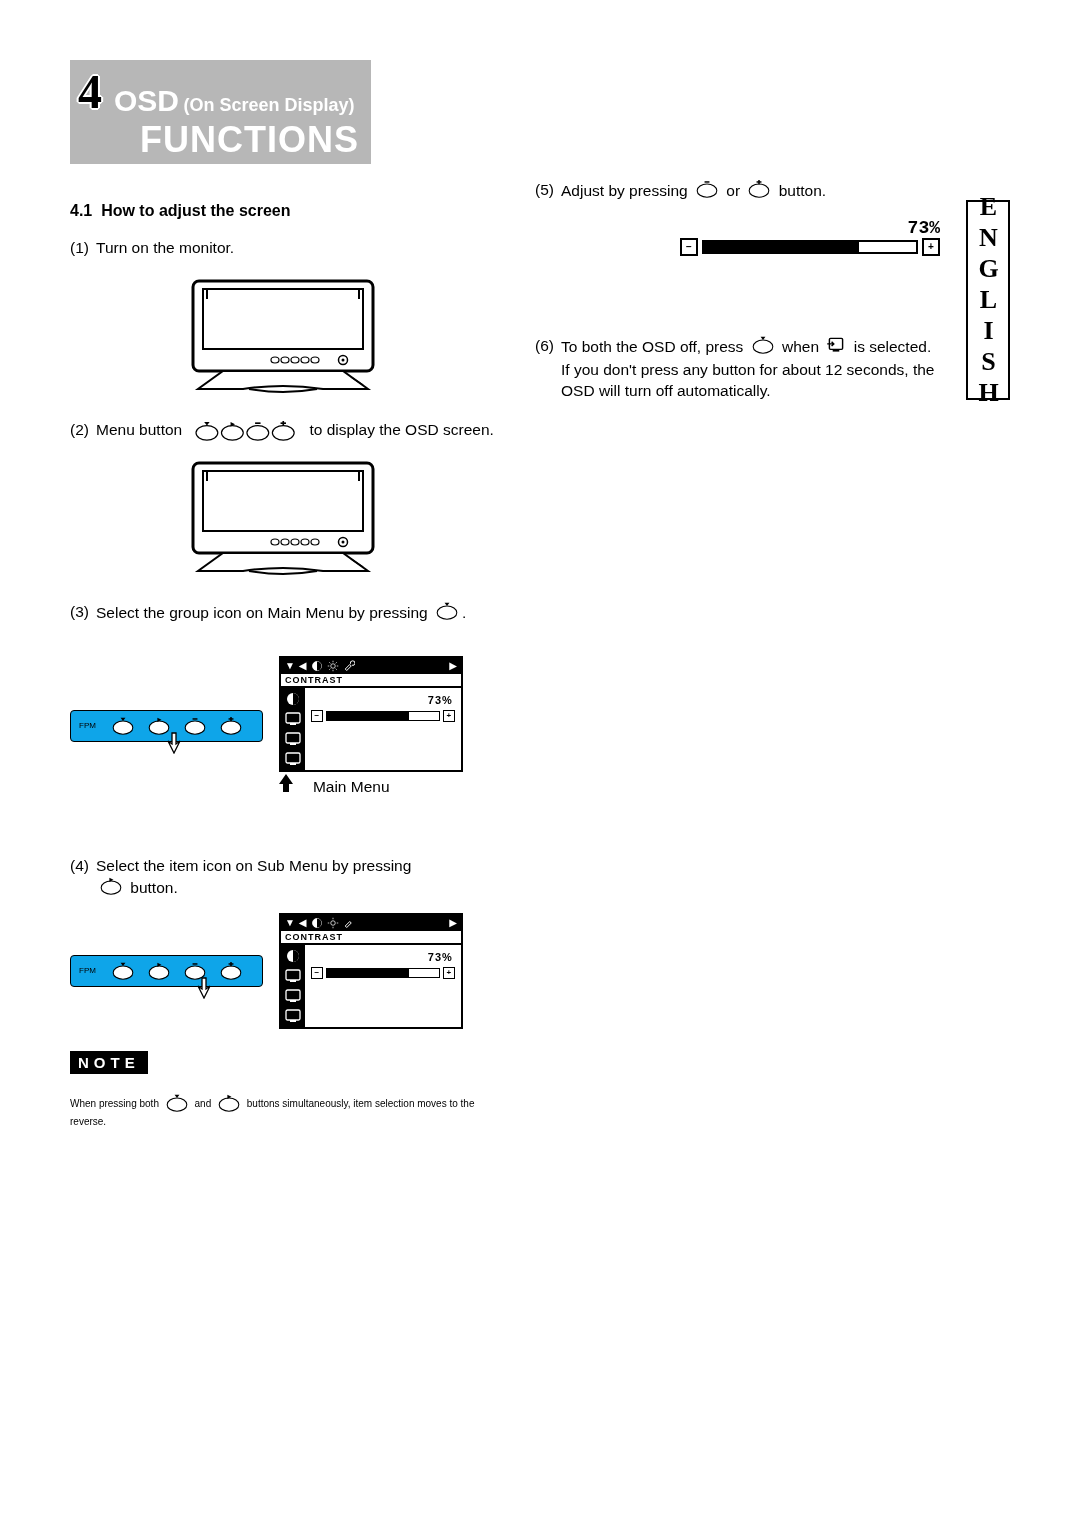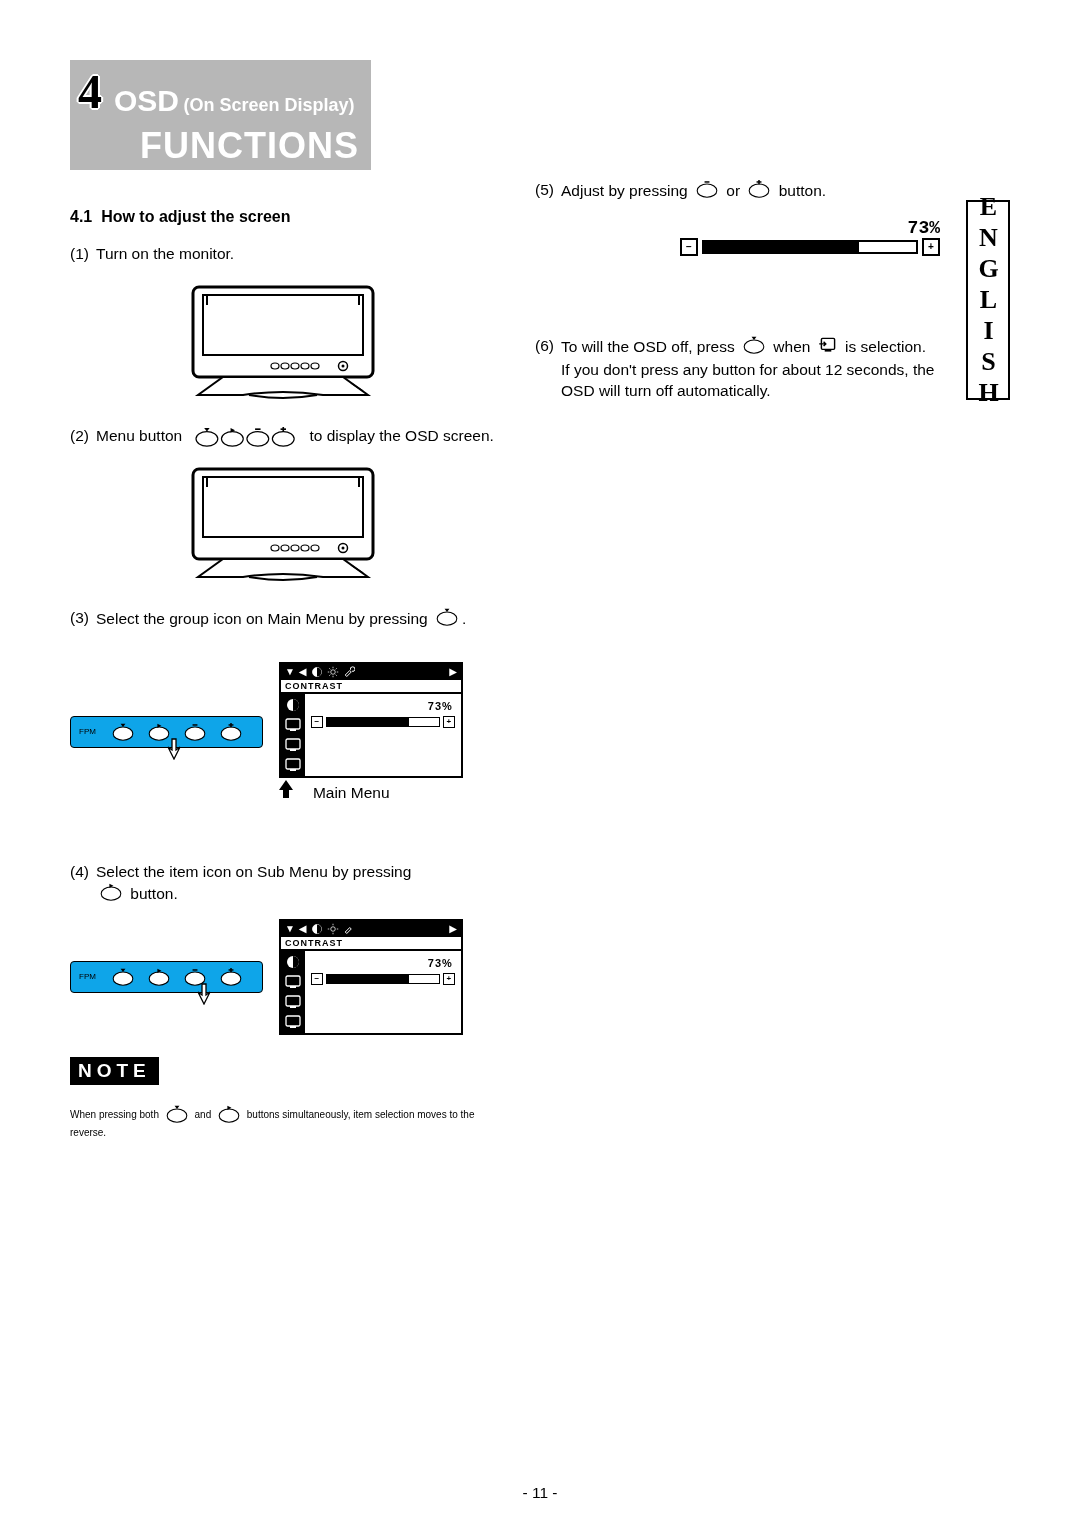--- a/index.html
+++ b/index.html
@@ -9,31 +9,31 @@
   .columns{display:flex;gap:40px;}
   .col{flex:1;min-width:0;}
   .title-box{background:#b7b7b7;display:inline-block;padding:8px 12px 6px 8px;margin-bottom:22px;}
   .title-line{display:flex;align-items:flex-end;gap:12px;}
   .chap-num{font-family:Georgia,'Times New Roman',serif;font-size:48px;font-weight:bold;line-height:1;color:#000;text-shadow:
     -1px -1px 0 #fff, 1px -1px 0 #fff, -1px 1px 0 #fff, 1px 1px 0 #fff,
     -2px 0 0 #fff, 2px 0 0 #fff, 0 -2px 0 #fff, 0 2px 0 #fff;}
   .title-text{color:#fff;font-weight:bold;}
   .title-main{font-size:30px;line-height:1;}
   .title-sub{font-size:18px;}
-  .title-funcs{color:#fff;font-weight:bold;font-size:36px;line-height:1;margin-top:12px;letter-spacing:1px;margin-left:62px;text-align:center;}
+  .title-funcs{color:#fff;font-weight:bold;font-size:36px;line-height:1;margin-top:6px;letter-spacing:1px;margin-left:62px;text-align:center;}
   .sec-head{font-weight:bold;font-size:16px;margin:16px 0 4px 0;}
   .body{font-size:15.5px;line-height:1.35;}
   .step{font-size:15.5px;line-height:1.35;margin-top:18px;display:flex;}
   .step .num{width:26px;flex:0 0 26px;}
   .step .txt{flex:1;}
   .inline-btn{display:inline-block;vertical-align:middle;margin:0 2px;}
   .btn-svg{width:26px;height:18px;}
   .btn-row-svg{width:110px;height:20px;vertical-align:middle;}
   .monitor-fig{text-align:center;margin-top:14px;}
-  .note-badge{display:inline-block;background:#000;color:#fff;font-weight:bold;font-size:19px;letter-spacing:5px;padding:3px 8px;margin-top:22px;}
+  .note-badge{display:inline-block;background:#000;color:#fff;font-weight:bold;font-size:15px;letter-spacing:5px;padding:3px 8px;margin-top:22px;}
   .note-body{font-size:10px;line-height:1.35;margin-top:20px;}
   .osd-caption{text-align:center;font-size:15.5px;margin-top:4px;}
   .page-num{position:absolute;bottom:26px;left:0;right:0;text-align:center;font-size:15.5px;}
 
   
   .osd-block{display:flex;align-items:center;gap:16px;margin-top:12px;}
   .ctrl-panel{background:#0ea5e9;border:1px solid #000;border-radius:4px;padding:6px 8px;display:flex;align-items:center;gap:10px;}
   .small-btn{width:26px;height:18px;}
   .ctrl-label{font-size:8px;margin-right:4px;}
   .osd-window{border:2px solid #000;width:180px;background:#fff;font-size:10px;}
@@ -402,30 +402,29 @@
           <div class="track-out">
               <div class="track-fill" style="width: 73%;"></div>
             </div>
           <div class="end">+</div>
         </div>
       </div>
 
       <div class="step" style="margin-top:80px;">
         <span class="num">(6)</span>
         <span class="txt">
-          <span>To will the OSD off, press</span>
+          <span>To both the OSD off, press</span>
           <span class="inline-btn"><svg class="btn-svg" viewBox="0 0 26 22">
                 <use href="#btn-down" y="2"></use>
               </svg></span>
           <span>when</span>
           <span class="inline-btn"><svg width="22" height="18" viewBox="-2 -1 20 16">
                 <use href="#exit-ico-g"></use>
               </svg></span>
-          <span>is selection.</span><br>
+          <span>is selected.</span><br>
           <span>If you don't press any button for about 12 seconds, the OSD will turn off automatically.</span>
         </span>
       </div>
 
     </div>
   </div>
 
-  <div class="page-num">- 11 -</div>
 </div>
 
 </body></html>

